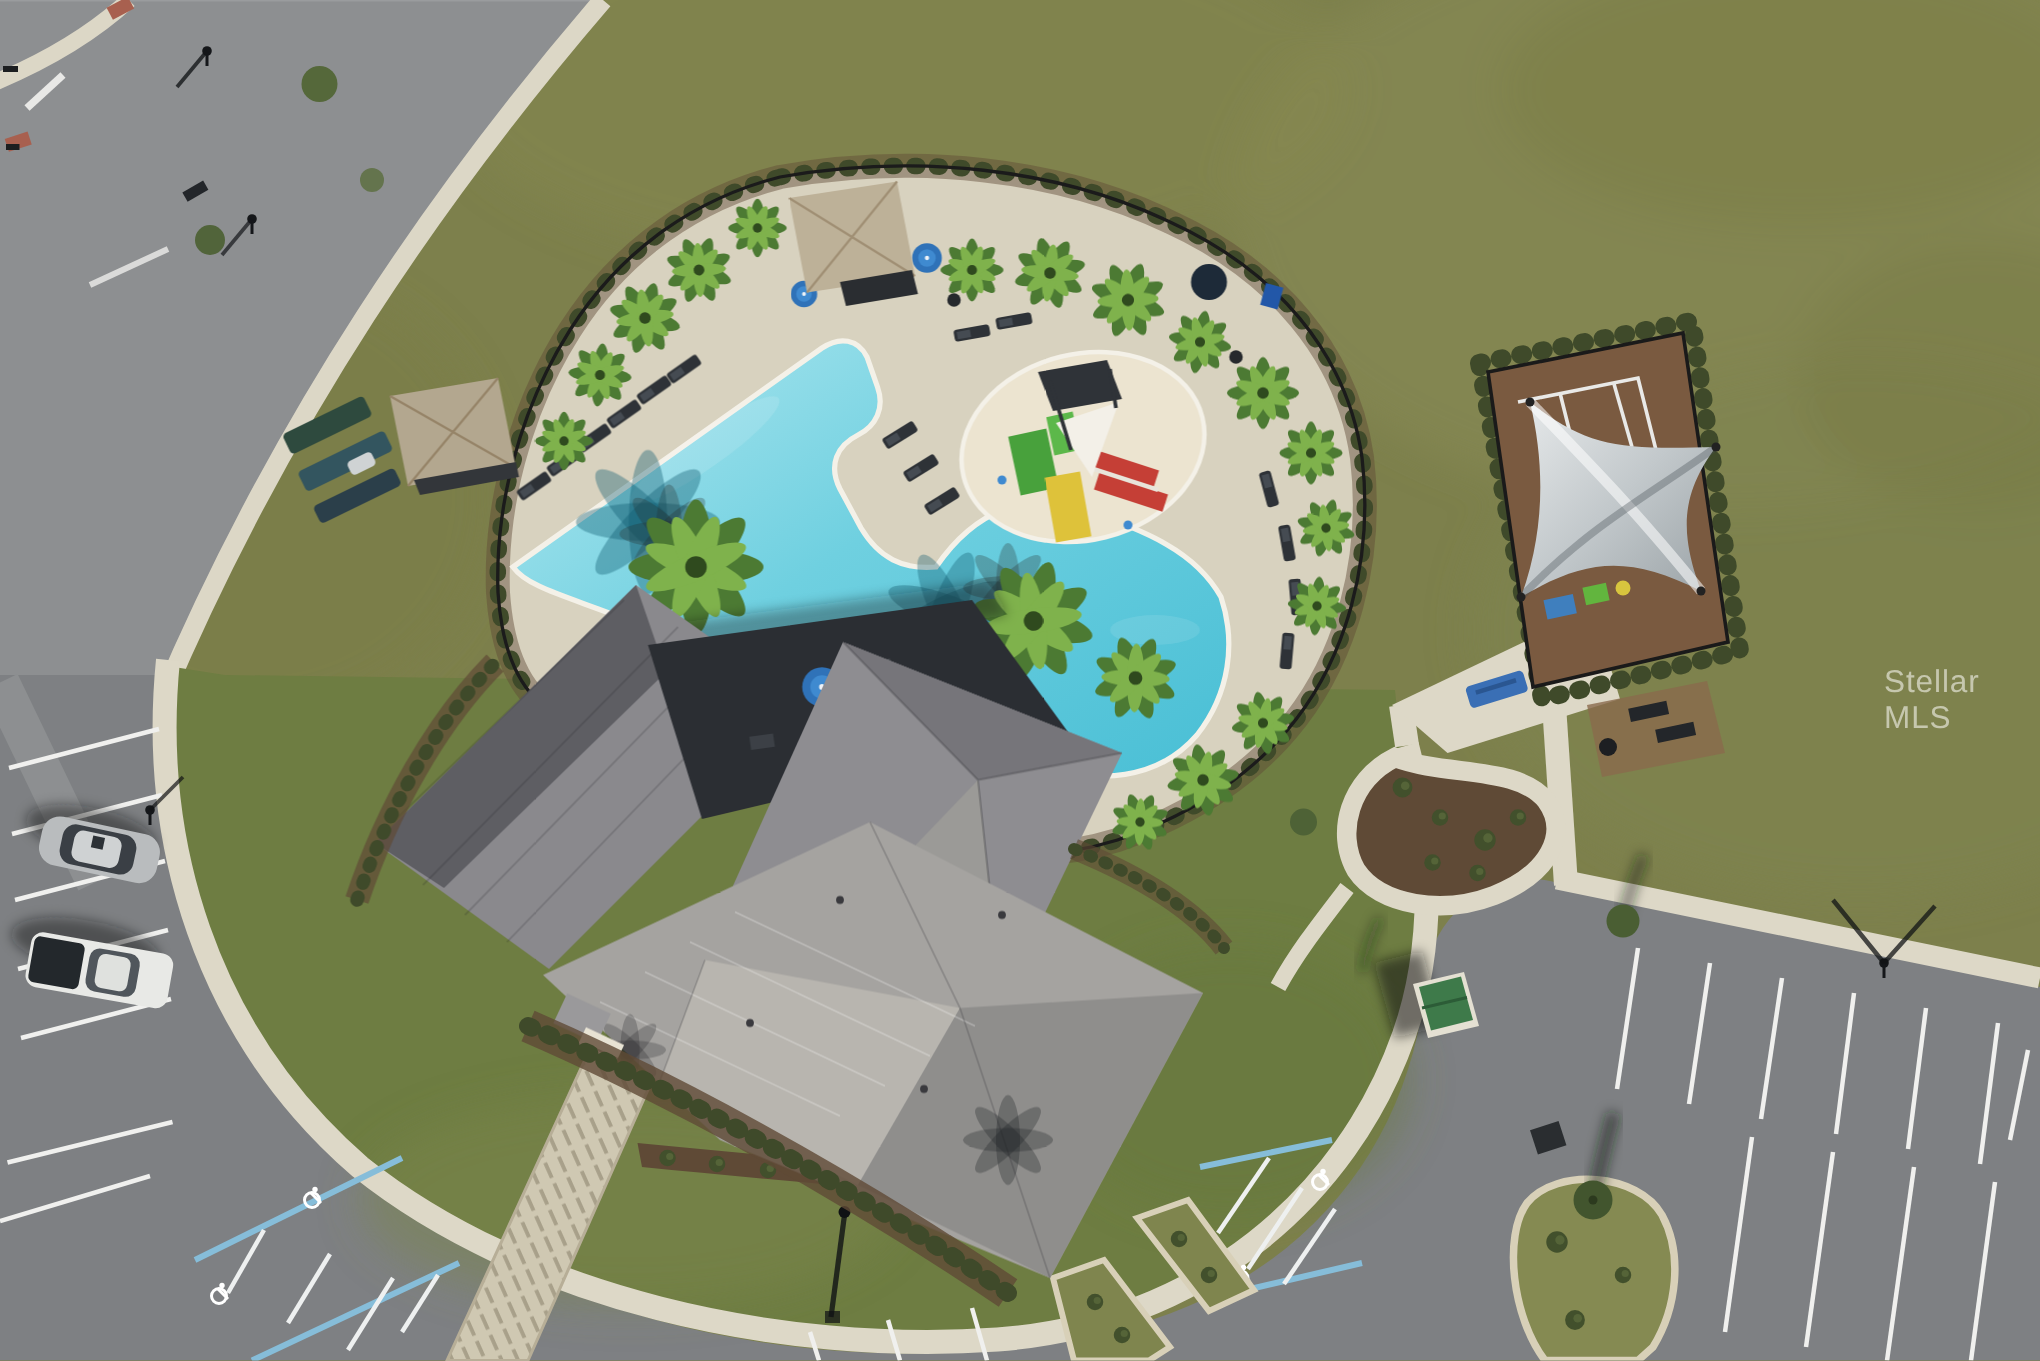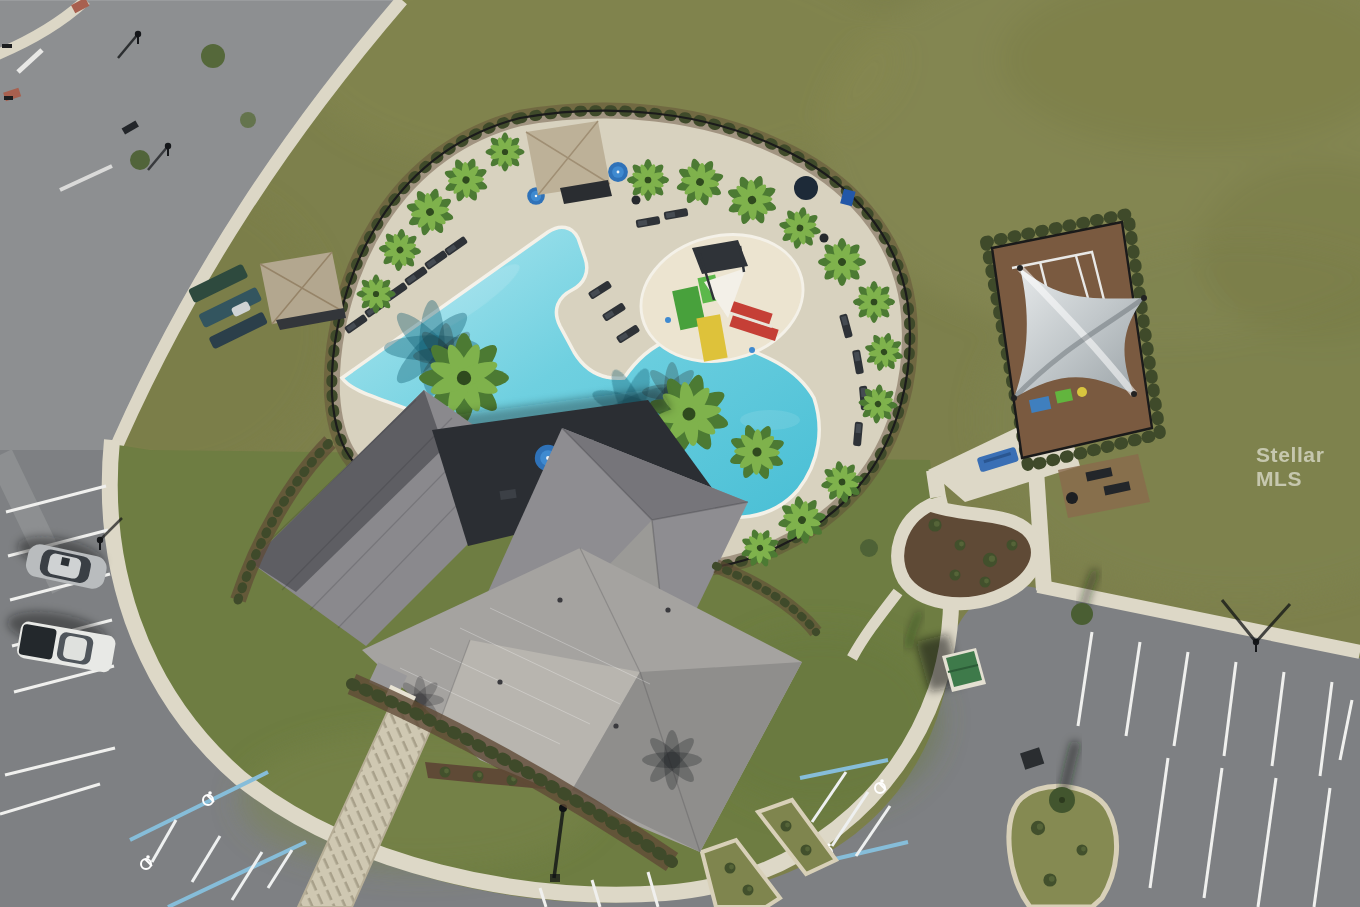--- a/index.html
+++ b/index.html
@@ -1,19 +1,19 @@
 <!DOCTYPE html>
 <html><head>
 <meta charset="utf-8">
 <style>
   html,body{margin:0;padding:0;background:#222;}
   #stage{position:relative;width:1360px;height:907px;overflow:hidden;
          font-family:"Liberation Sans",sans-serif;background:#7d804c;}
   #stage svg{position:absolute;left:0;top:0;}
-  #watermark{position:absolute;left:1256px;top:443px;font-size:21px;font-weight:700;
+  #watermark{position:absolute;left:1256px;top:443px;font-size:21px;font-weight:400;
              letter-spacing:.6px;color:rgba(250,250,244,.58);user-select:none;}
 </style>
 </head>
 <body>
 
 <div id="stage">
 <svg width="1360" height="907" viewBox="0 0 1360 907">
 <defs>
   <linearGradient id="waterG" x1="0" y1="0" x2="1" y2="1">
     <stop offset="0" stop-color="#b2e8f0"></stop>

